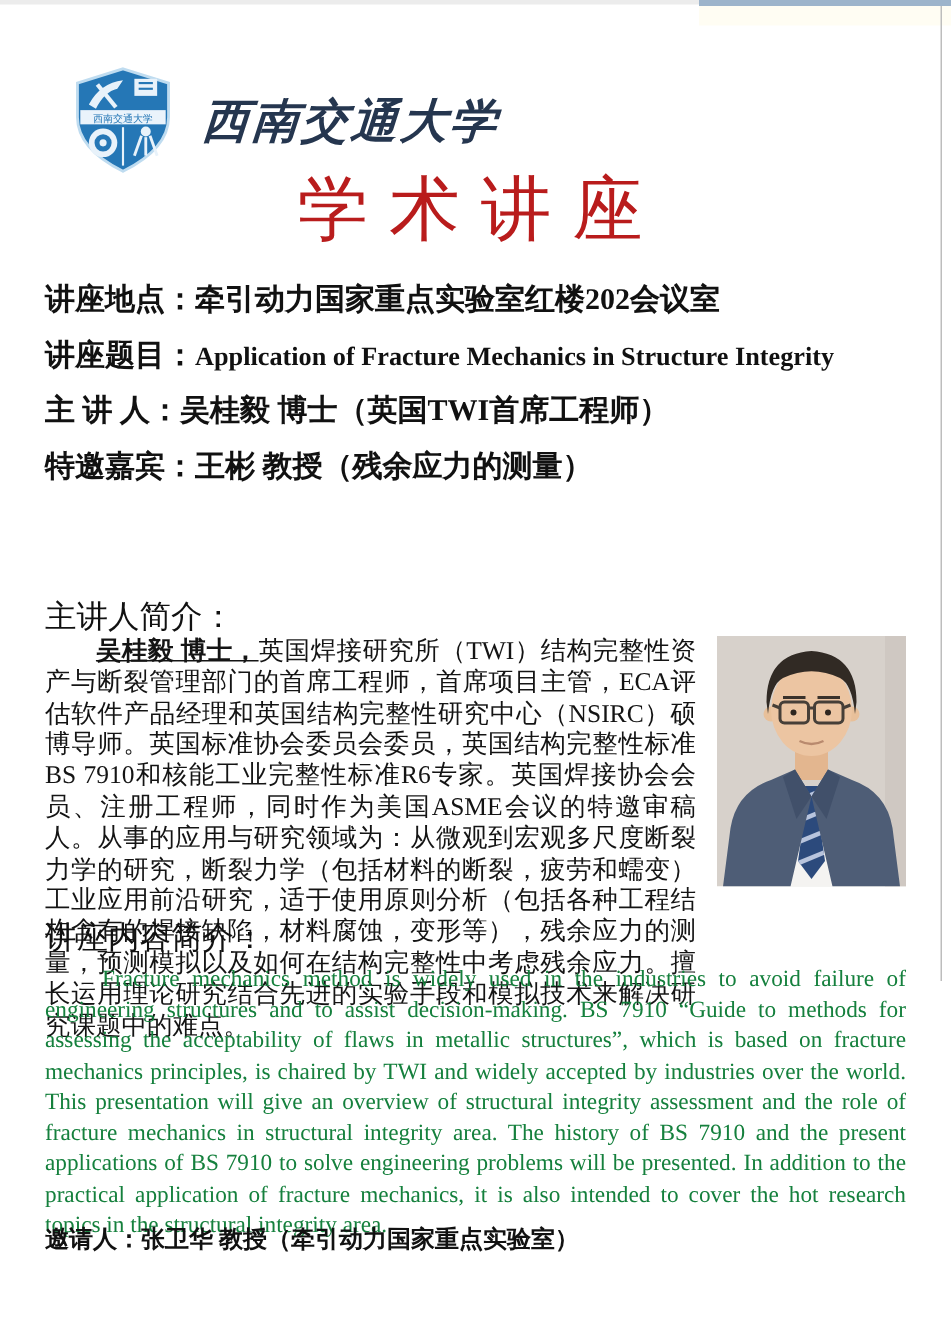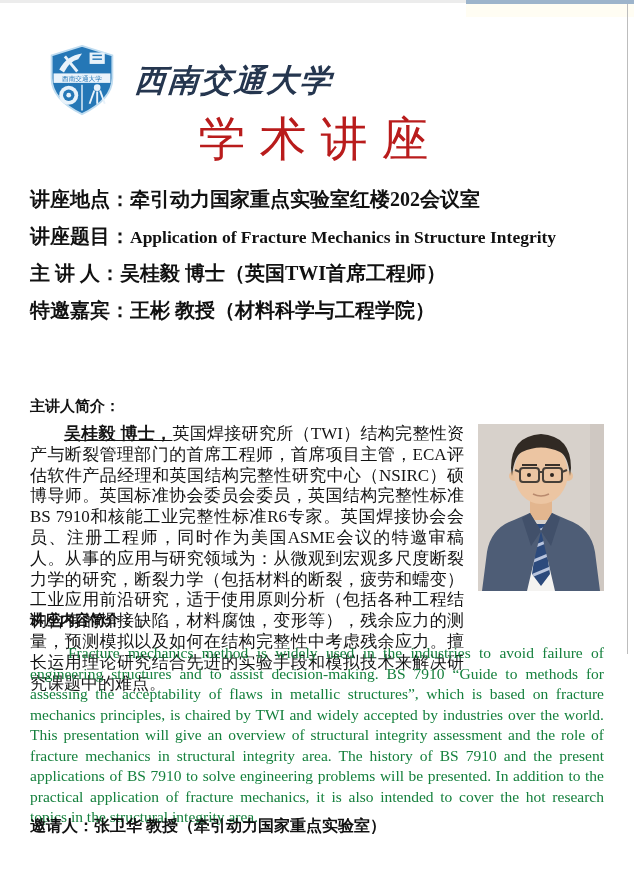--- a/index.html
+++ b/index.html
@@ -29,21 +29,21 @@
   .poster-title{
     position:absolute;top:108px;left:0;right:7px;text-align:center;
     font-size:47px;letter-spacing:14px;padding-left:14px;color:#b91c1c;
   }
   
   .info-block{position:absolute;top:186px;left:30px;right:30px;font-weight:bold;font-size:20px;}
   .info-line{margin-bottom:13px;height:24px;white-space:nowrap;}
   .info-line .en{font-size:17.5px;}
   .topic-line2{padding-left:104px;}
   
-  .section-heading{position:absolute;left:30px;font-size:15px;font-weight:bold;}
+  .section-heading{position:absolute;left:30px;font-size:21px;font-weight:normal;}
   .bio-heading{top:397px;}
   .abstract-heading{top:611px;}
   
   .bio-row{position:absolute;top:424px;left:30px;width:574px;display:flex;justify-content:space-between;}
   .bio-text{
     width:434px;font-size:17px;line-height:20.8px;text-align:justify;
     text-indent:34px;color:#141414;
   }
   .bio-lead{font-weight:bold;text-decoration:underline;}
   .speaker-photo{width:126px;height:167px;display:block;flex:none;}
@@ -100,21 +100,21 @@
   <div class="info-line">
     <span>讲座地点：</span><span>牵引动力国家重点实验室红楼202会议室</span>
   </div>
   <div class="info-line">
     <span>讲座题目：</span><span class="en">Application of Fracture Mechanics in Structure Integrity</span>
   </div>
   <div class="info-line">
     <span>主 讲 人：</span><span>吴桂毅 博士（英国TWI首席工程师）</span>
   </div>
   <div class="info-line">
-    <span>特邀嘉宾：</span><span>王彬 教授（材料科学与工程学院）</span>
+    <span>特邀嘉宾：</span><span>王彬 教授（残余应力的测量）</span>
   </div>
 </div>
 
 <div class="section-heading bio-heading">主讲人简介：</div>
 <div class="bio-row">
   <div class="bio-text">
     <span class="bio-lead">吴桂毅 博士，</span><span>英国焊接研究所（TWI）结构完整性资产与断裂管理部门的首席工程师，首席项目主管，ECA评估软件产品经理和英国结构完整性研究中心（NSIRC）硕博导师。英国标准协会委员会委员，英国结构完整性标准BS 7910和核能工业完整性标准R6专家。英国焊接协会会员、注册工程师，同时作为美国ASME会议的特邀审稿人。从事的应用与研究领域为：从微观到宏观多尺度断裂力学的研究，断裂力学（包括材料的断裂，疲劳和蠕变）工业应用前沿研究，适于使用原则分析（包括各种工程结构含有的焊接缺陷，材料腐蚀，变形等），残余应力的测量，预测模拟以及如何在结构完整性中考虑残余应力。擅长运用理论研究结合先进的实验手段和模拟技术来解决研究课题中的难点。</span>
   </div>
   <svg class="speaker-photo" viewBox="0 0 126 167" xmlns="http://www.w3.org/2000/svg" aria-hidden="true">
     <rect width="126" height="167" fill="#d7d1cb"></rect>

